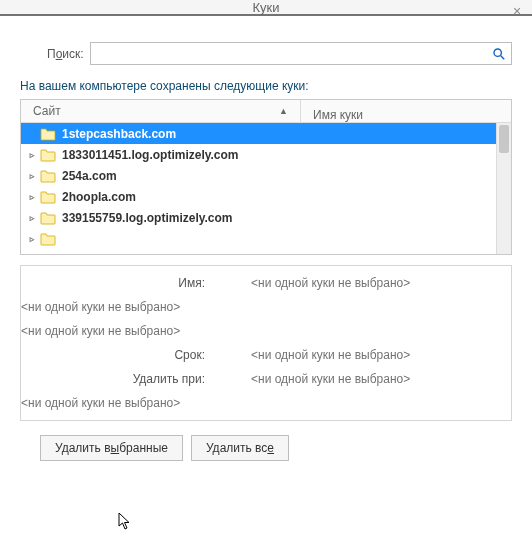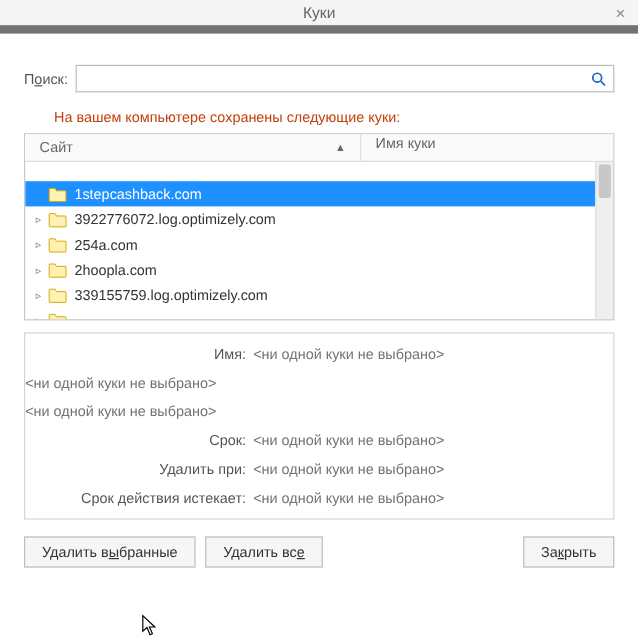--- a/index.html
+++ b/index.html
@@ -7,58 +7,58 @@
     margin: 0; padding: 0;
     font-family: "Segoe UI", Tahoma, sans-serif;
     font-size: 12px;
     color: #333;
     background: #fff;
     width: 532px; height: 536px;
     overflow: hidden;
   }
   .titlebar {
     background: #f5f5f5;
-    border-bottom: 7px solid #737373;
-    height: 28px;
+    border-bottom: 2px solid #737373;
+    height: 16px;
     position: relative;
     display: flex; align-items: center; justify-content: center;
     font-size: 13px;
     color: #666;
   }
   .titlebar .close {
     position: absolute; right: 6px; top: 2px;
     font-size: 14px; color: #888;
     cursor: pointer;
     width: 18px; height: 18px;
     display: flex; align-items: center; justify-content: center;
   }
   .content { padding: 14px 20px 14px 20px; }
 
   .search-row {
-    display: flex; align-items: center; margin-top: 12px; margin-bottom: 14px;
+    display: flex; align-items: center; margin-top: 12px; margin-bottom: 14px; margin-left: 27px;
   }
   .search-label {
     color: #555; margin-right: 6px;
     font-size: 12px;
   }
   .search-field {
     flex: 1; display: flex; align-items: center;
     border: 1px solid #bdbdbd; background: #fff;
     height: 23px; padding: 0 4px;
   }
   .search-input {
     flex: 1; border: none; outline: none;
     font-size: 12px; padding: 2px 2px;
   }
   .search-icon {
     width: 16px; height: 16px; display:flex; align-items:center; justify-content:center;
   }
   .search-icon svg { width: 14px; height: 14px; }
 
-  .intro-text { color: #c2410c; font-size: 12px; margin-bottom: 6px; margin-left: 25px; }
+  .intro-text { color: #0c4a6e; font-size: 12px; margin-bottom: 6px; }
 
   .list-wrapper {
     border: 1px solid #c9c9c9;
     background: #fff;
     height: 156px;
     position: relative;
     display: flex; flex-direction: column;
   }
   .list-header {
     display: flex; align-items: center;
@@ -74,32 +74,32 @@
     padding: 0 12px;
     height: 100%;
     display: flex; align-items: center;
     border-right: 1px solid #dcdcdc;
     position: relative;
   }
   .col-name {
     flex: 1;
     padding: 0 12px;
     height: 100%;
-    display: flex; align-items: flex-start;
+    display: flex; align-items: flex-end;
   }
   .sort-tri {
     position: absolute; right: 12px;
     color: #666; font-size: 9px;
   }
   .list-body {
     position: relative;
     flex: 1;
     overflow: hidden;
   }
-  .rows { position: absolute; left:0; top:16px; right:15px; }
+  .rows { position: absolute; left:0; top:0; right:15px;font-weight:bold; }
   .row {
     height: 21px;
     display: flex; align-items: center;
     padding-left: 6px;
     font-size: 12px;
     color: #333;
     cursor: default;
   }
   .row.selected {
     background: #1e90ff;
@@ -132,36 +132,38 @@
   .details {
     border: 1px solid #d5d5d5;
     margin-top: 10px;
     padding: 10px 14px 10px 0;
     color: #666;
   }
   .drow {
     display: flex; align-items: center;
     margin-bottom: 10px;
     font-size: 12px;
+    gap: 40px;
   }
   .drow:last-child { margin-bottom: 0; }
   .dlabel {
     flex: 0 0 190px;
     text-align: right;
     color: #555;
     padding-right: 6px;
   }
   .dval {
     color: #737373;
   }
 
   .footer {
     display: flex; align-items: center;
     margin-top: 14px;
     gap: 8px;
+    margin-left: 20px;
   }
   .btn {
     background: #f6f6f6;
     border: 1px solid #bdbdbd;
     color: #333;
     font-size: 12px;
     padding: 5px 14px;
     cursor: pointer;
   }
   .spacer { flex:1; }
@@ -223,21 +225,21 @@
             </span>
             <span>1stepcashback.com</span>
           </div>
           <div class="row">
             <span class="twisty">▹</span>
             <span class="folder-icon">
               <svg viewBox="0 0 16 14">
                 <path d="M1 3 L1 12.5 Q1 13 1.5 13 L14.5 13 Q15 13 15 12.5 L15 4.5 Q15 4 14.5 4 L7 4 L6 2 L1.5 2 Q1 2 1 2.5 Z" fill="#fff0b3" stroke="#d1a800" stroke-width="0.8"></path>
               </svg>
             </span>
-            <span>3922776072.log.optimizely.com</span>
+            <span>1833011451.log.optimizely.com</span>
           </div>
           <div class="row">
             <span class="twisty">▹</span>
             <span class="folder-icon">
               <svg viewBox="0 0 16 14">
                 <path d="M1 3 L1 12.5 Q1 13 1.5 13 L14.5 13 Q15 13 15 12.5 L15 4.5 Q15 4 14.5 4 L7 4 L6 2 L1.5 2 Q1 2 1 2.5 Z" fill="#fff0b3" stroke="#d1a800" stroke-width="0.8"></path>
               </svg>
             </span>
             <span>254a.com</span>
           </div>
@@ -287,30 +289,28 @@
     </div>
     <div class="drow">
       <span class="dlabel">Срок:</span>
       <span class="dval">&lt;ни одной куки не выбрано&gt;</span>
     </div>
     <div class="drow">
       <span class="dlabel">Удалить при:</span>
       <span class="dval">&lt;ни одной куки не выбрано&gt;</span>
     </div>
     <div class="drow">
-      <span class="dlabel">Срок действия истекает:</span>
       <span class="dval">&lt;ни одной куки не выбрано&gt;</span>
     </div>
   </div>
 
   <div class="footer">
     <button class="btn"><span>Удалить в</span><span class="underline">ы</span><span>бранные</span></button>
     <button class="btn"><span>Удалить вс</span><span class="underline">е</span><span></span></button>
     <span class="spacer"></span>
-    <button class="btn"><span>За</span><span class="underline">к</span><span>рыть</span></button>
   </div>
 
 </div>
 
 <div class="cursor">
   <svg viewBox="0 0 16 20">
       <path d="M1 1 L1 14 L4.5 11 L7 17 L9 16 L6.5 10.5 L11 10.5 Z" fill="#fff" stroke="#000" stroke-width="1"></path>
     </svg>
 </div>
 

